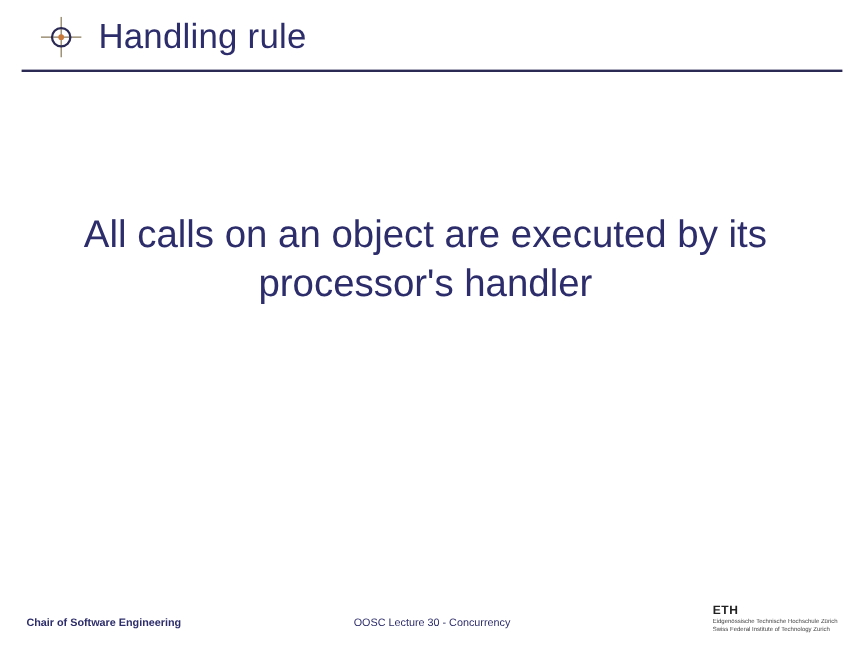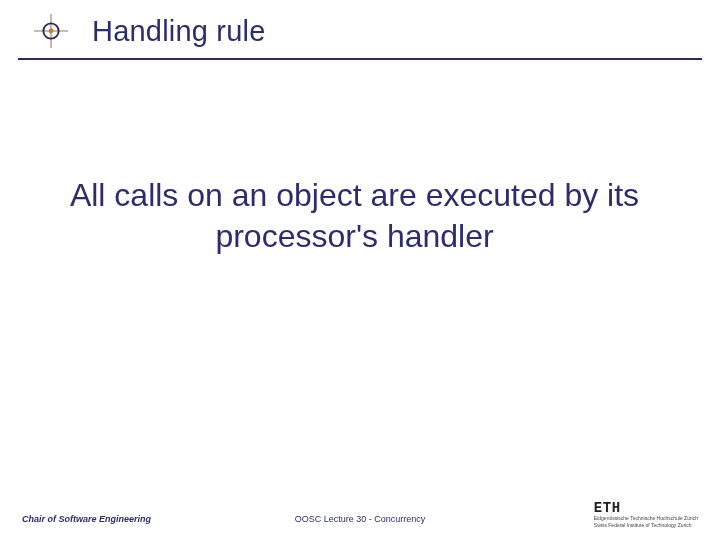--- a/index.html
+++ b/index.html
@@ -22,21 +22,20 @@
     position: relative;
     margin-right: 14px;
     flex-shrink: 0;
   }
   .bullet-icon svg { width: 100%; height: 100%; display: block; }
   .title {
     font-size: 29px;
     color: #2d2d6b;
     font-weight: 400;
     letter-spacing: 0.2px;
-    margin-left: 10px;
   }
   .content {
     position: absolute;
     top: 175px;
     left: 29px;
     right: 40px;
     text-align: center;
   }
   .body-text {
     font-size: 32px;
@@ -49,44 +48,43 @@
     bottom: 12px;
     left: 0;
     right: 0;
     height: 30px;
   }
   .footer-left {
     position: absolute;
     left: 22px;
     bottom: 4px;
     font-size: 9px;
-    font-style: italic;
     font-weight: bold;
     color: #2d2d6b;
     font-family: Verdana, sans-serif;
   }
   .footer-center {
     position: absolute;
     left: 50%;
     transform: translateX(-50%);
     bottom: 4px;
     font-size: 9px;
     color: #2d2d6b;
     font-family: Verdana, sans-serif;
   }
   .footer-right {
     position: absolute;
     right: 22px;
     bottom: 0;
     text-align: left;
   }
   .eth-logo {
-    font-family: Liberation Mono, monospace;
+    font-family: Liberation Sans, sans-serif;
     font-weight: bold;
-    font-size: 14px;
+    font-size: 10px;
     color: #222;
     letter-spacing: 0.5px;
     line-height: 1;
   }
   .eth-sub {
     font-size: 5px;
     color: #444;
     line-height: 1.1;
     margin-top: 1px;
     font-family: Arial, sans-serif;

